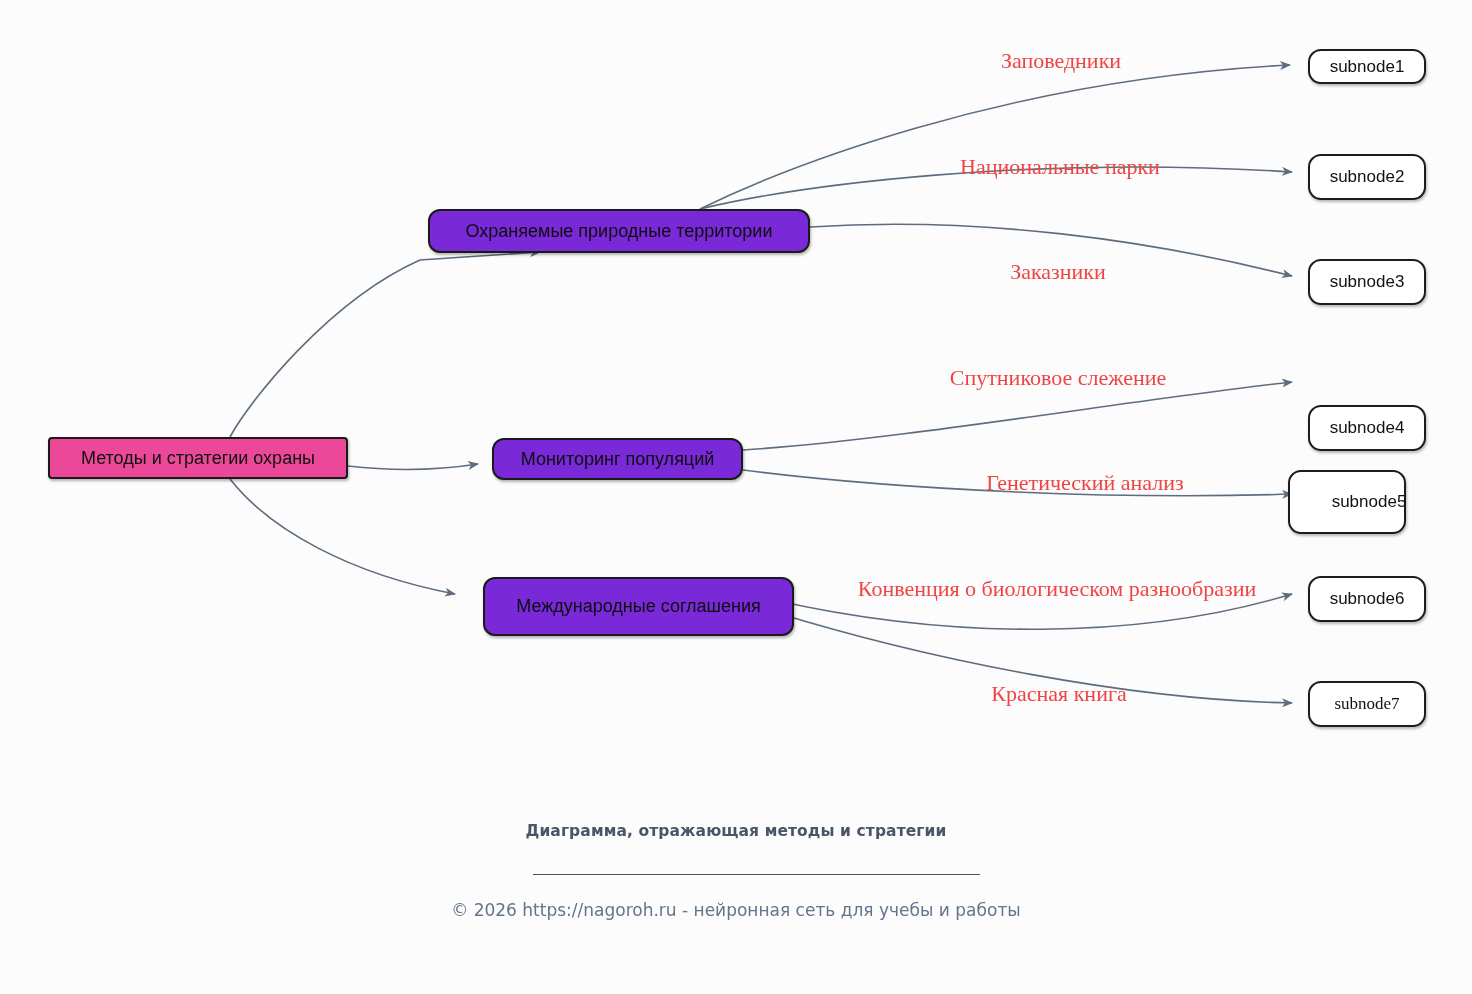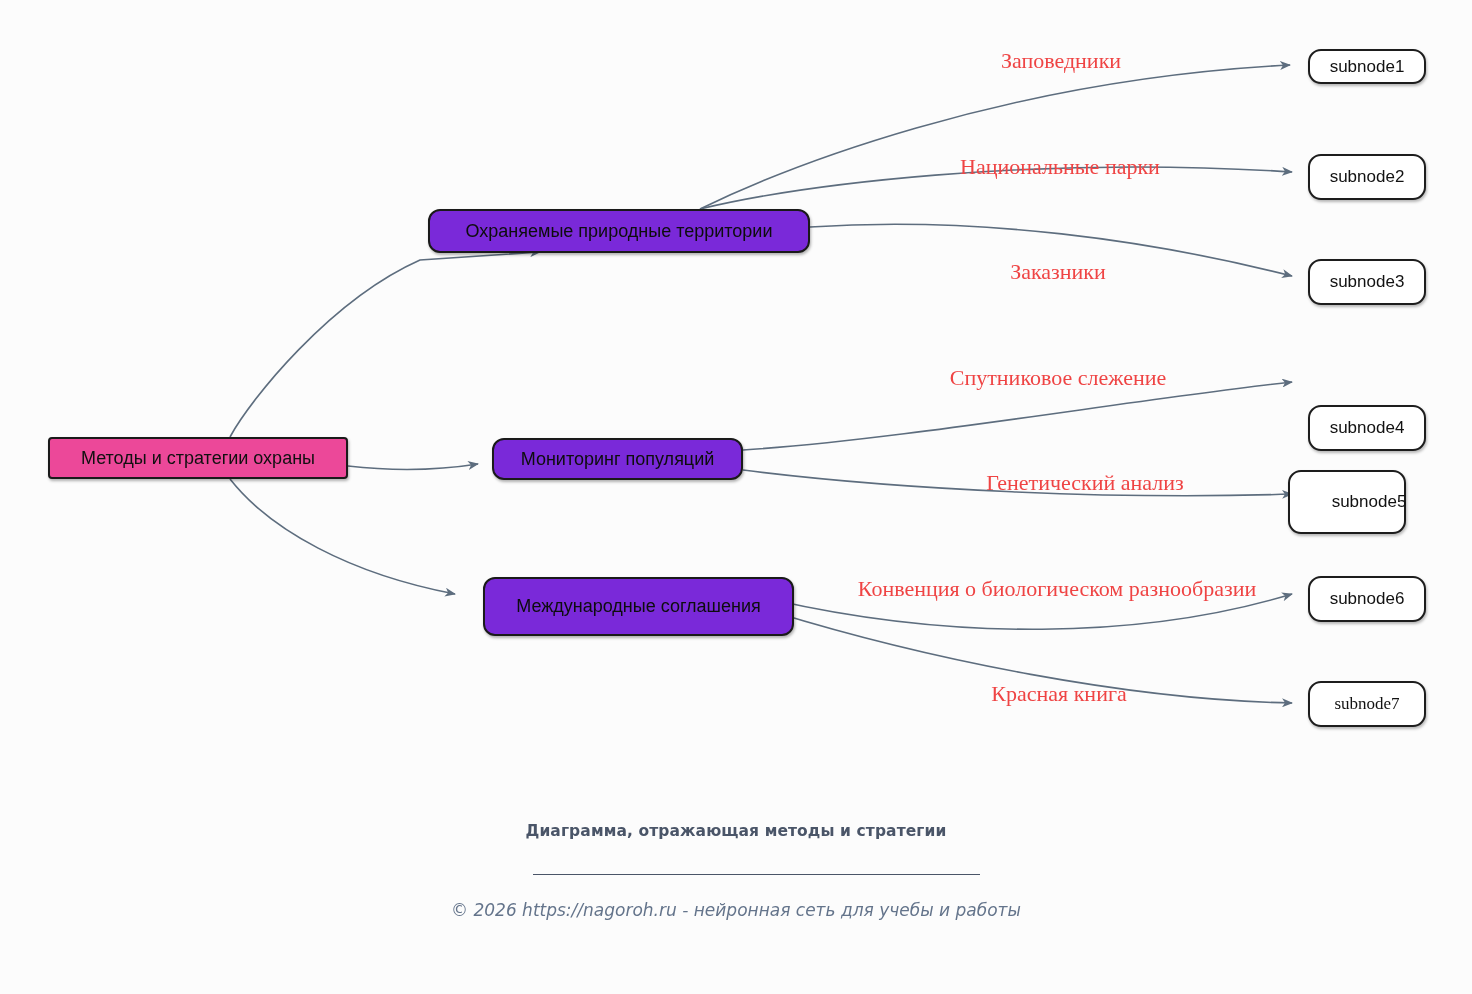--- a/index.html
+++ b/index.html
@@ -86,21 +86,20 @@
     width: 447px;
     height: 1px;
     background: #4a5568;
   }
   .footer-copy {
     top: 898px;
     font-family: "DejaVu Sans", sans-serif;
     font-size: 17px;
     color: #64748b;
     line-height: 24px;
-    font-style: italic;
   }
 </style>
 </head>
 <body>
 
 <div id="canvas">
 
   <svg id="edge-layer" viewBox="0 0 1472 994" xmlns="http://www.w3.org/2000/svg">
     <defs>
       <marker id="arrow" markerWidth="11" markerHeight="9" refX="10" refY="4.5" orient="auto" markerUnits="userSpaceOnUse">

